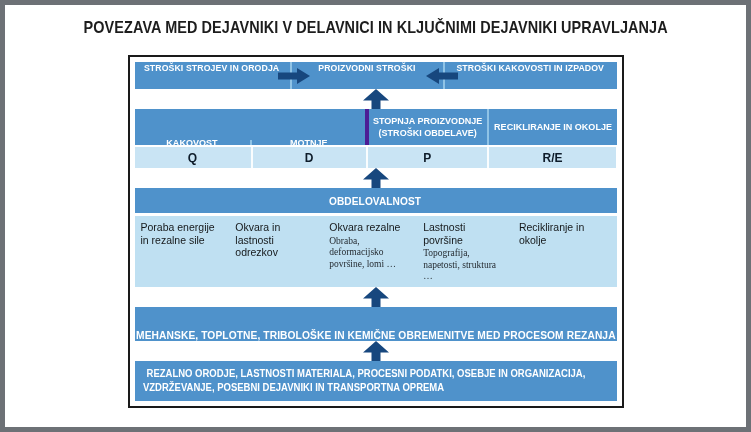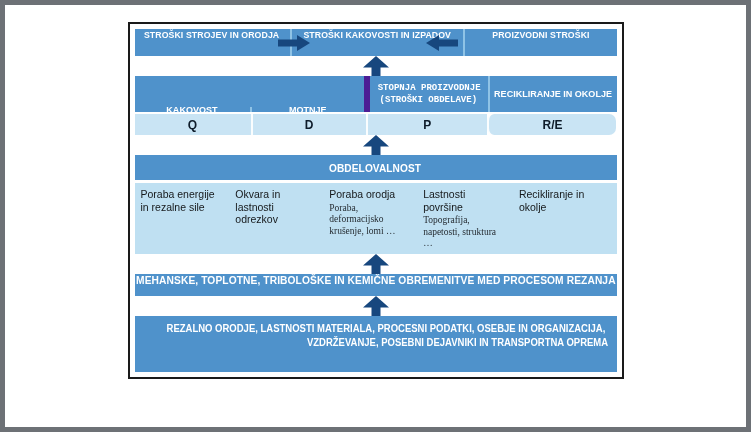--- a/index.html
+++ b/index.html
@@ -61,21 +61,21 @@
   .gap svg { display: block; }
 
   
   .header-band { display: flex; height: 36px; }
   .header-band .hcell {
     display: flex; flex-direction: column; align-items: center; justify-content: center;
     text-align: center;
   }
   .hcell-1 { flex: 118 0 0; margin-top: 31px; }
   .hcell-2 { flex: 115 0 0; border-left: 2px solid #8fc3e6; margin-top: 31px; }
-  .hcell-3 { flex: 121 0 0; border-left: 6px solid #4c1d95; font-family: Liberation Mono, monospace; }
+  .hcell-3 { flex: 121 0 0; border-left: 4px solid #4c1d95; }
   .hcell-4 { flex: 130 0 0; border-left: 2px solid #8fc3e6; }
   .hline {
     display: inline-block;
     font-weight: bold; font-size: 9.5px; white-space: nowrap;
     transform: scaleX(0.95); transform-origin: center;
     line-height: 1.25;
   }
   .hline:empty { display: none; }
 
   .thin-gap { height: 2px; background: #ffffff; }
@@ -84,21 +84,21 @@
   
   .letters-row { display: flex; height: 21px; }
   .letters-row .lcell {
     background: #c9e4f4;
     display: flex; align-items: center; justify-content: center;
     font-weight: bold; font-size: 12px; color: #0e1c2a;
   }
   .lcell-1 { flex: 118 0 0; }
   .lcell-2 { flex: 115 0 0; border-left: 2px solid rgba(255,255,255,0.9); }
   .lcell-3 { flex: 121 0 0; border-left: 2px solid rgba(255,255,255,0.9); }
-  .lcell-4 { flex: 130 0 0; border-left: 2px solid rgba(255,255,255,0.9); border-radius: 7px; }
+  .lcell-4 { flex: 130 0 0; border-left: 2px solid rgba(255,255,255,0.9); }
 
   
   .obd-band { height: 25px; display: flex; align-items: center; justify-content: center; }
   .obd-band .band-label { font-size: 11px; }
 
   
   .cells-row { display: flex; gap: 0; }
   .cells-row .cell {
     background: #bfe0f2;
     min-height: 62px;
@@ -110,51 +110,54 @@
   .cell-4 { flex: 95 0 0; }
   .cell-5 { flex: 104 0 0; }
   .cell-title { font-size: 10.5px; color: #15181a; line-height: 1.2; }
   .cell-sub {
     font-family: "Liberation Serif", serif;
     font-size: 9.5px; color: #252b31; line-height: 1.22; margin-top: 2px;
   }
   .cell-sub:empty { display: none; }
 
   
-  .loads-band { height: 22px; display: flex; align-items: flex-start; justify-content: center; }
+  .loads-band { height: 34px; display: flex; align-items: flex-end; justify-content: center; }
   .loads-band .band-label { font-size: 11px; transform: scaleX(0.93); }
 
   
-  .inputs-band { padding: 5px 0 22px; text-align: right; }
+  .inputs-band { padding: 5px 0 6px; text-align: left; }
   .input-line {
     display: inline-block;
     font-weight: bold; font-size: 10px; white-space: nowrap;
     transform: scaleX(0.95); transform-origin: center;
     line-height: 1.25;
   }
   .input-line:empty { display: none; }
   .inputs-band div { line-height: 12.5px; }
 </style>
 </head>
 <body>
 
 <div class="frame">
 
+  <div class="title-wrap">
+    <span class="page-title">POVEZAVA MED DEJAVNIKI V DELAVNICI IN KLJUČNIMI DEJAVNIKI UPRAVLJANJA</span>
+  </div>
 
   <div class="diagram">
 
     <div class="band top-band">
       <div class="seg seg-1">
         <span class="band-label">STROŠKI STROJEV IN ORODJA</span>
       </div>
+      <div class="seg seg-2">
+        <span class="band-label">PROIZVODNI STROŠKI</span>
+      </div>
       <div class="seg seg-3">
         <span class="band-label">STROŠKI KAKOVOSTI IN IZPADOV</span>
-      </div>
-      <div class="seg seg-2">
-        <span class="band-label">PROIZVODNI STROŠKI</span>
       </div>
       <svg class="h-arrow right" width="32" height="16" viewBox="0 0 32 16">
         <path d="M0 4.5 L19 4.5 L19 0 L32 8 L19 16 L19 11.5 L0 11.5 Z" fill="#17477e"></path>
       </svg>
       <svg class="h-arrow left" width="32" height="16" viewBox="0 0 32 16">
         <path d="M32 4.5 L13 4.5 L13 0 L0 8 L13 16 L13 11.5 L32 11.5 Z" fill="#17477e"></path>
       </svg>
     </div>
 
     <div class="gap">
@@ -206,22 +209,22 @@
     <div class="cells-row">
       <div class="cell cell-1">
         <div class="cell-title">Poraba energije in rezalne sile</div>
 
       </div>
       <div class="cell cell-2">
         <div class="cell-title">Okvara in lastnosti odrezkov</div>
 
       </div>
       <div class="cell cell-3">
-        <div class="cell-title">Poraba orodja</div>
-        <div class="cell-sub">Poraba, deformacijsko krušenje, lomi …</div>
+        <div class="cell-title">Okvara rezalne</div>
+        <div class="cell-sub">Obraba, deformacijsko površine, lomi …</div>
       </div>
       <div class="cell cell-4">
         <div class="cell-title">Lastnosti površine</div>
         <div class="cell-sub">Topografija, napetosti, struktura …</div>
       </div>
       <div class="cell cell-5">
         <div class="cell-title">Recikliranje in okolje</div>
 
       </div>
     </div>

